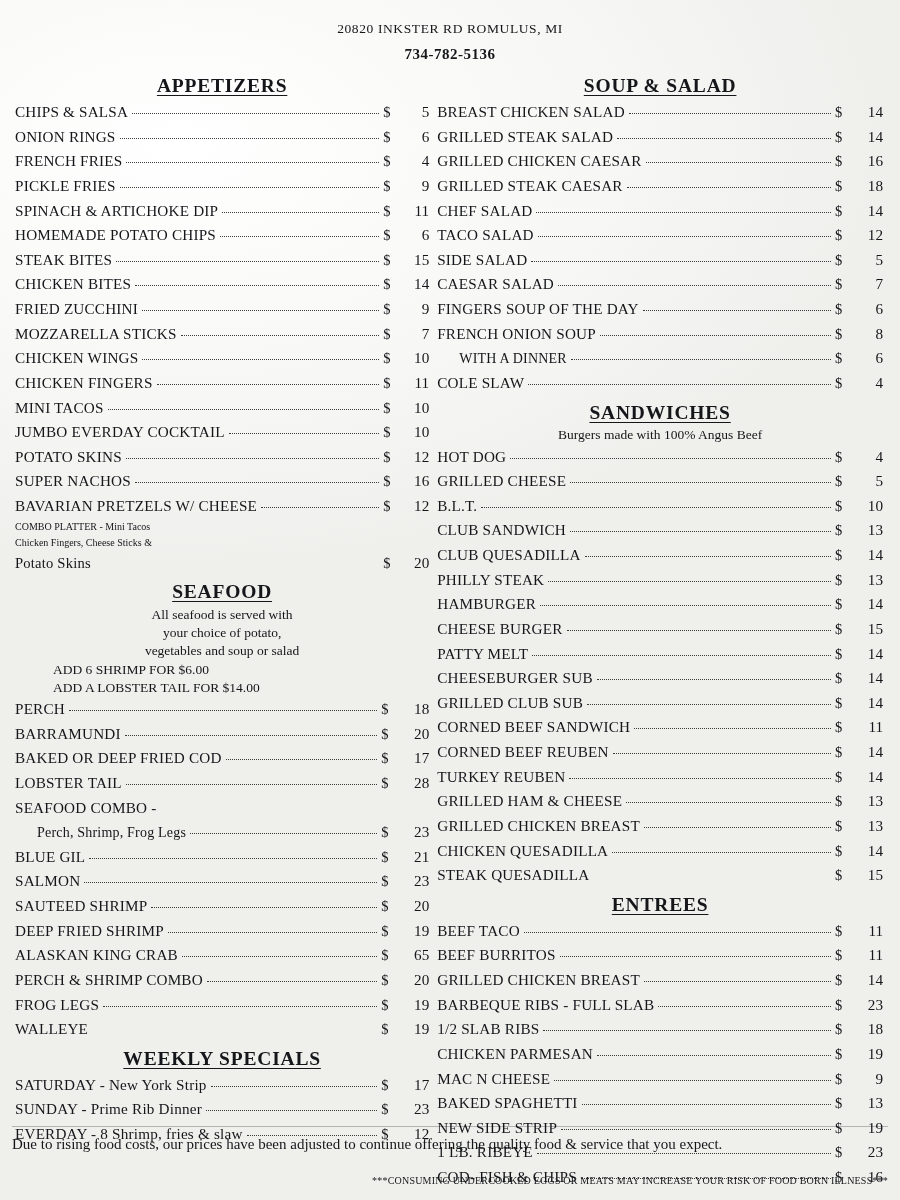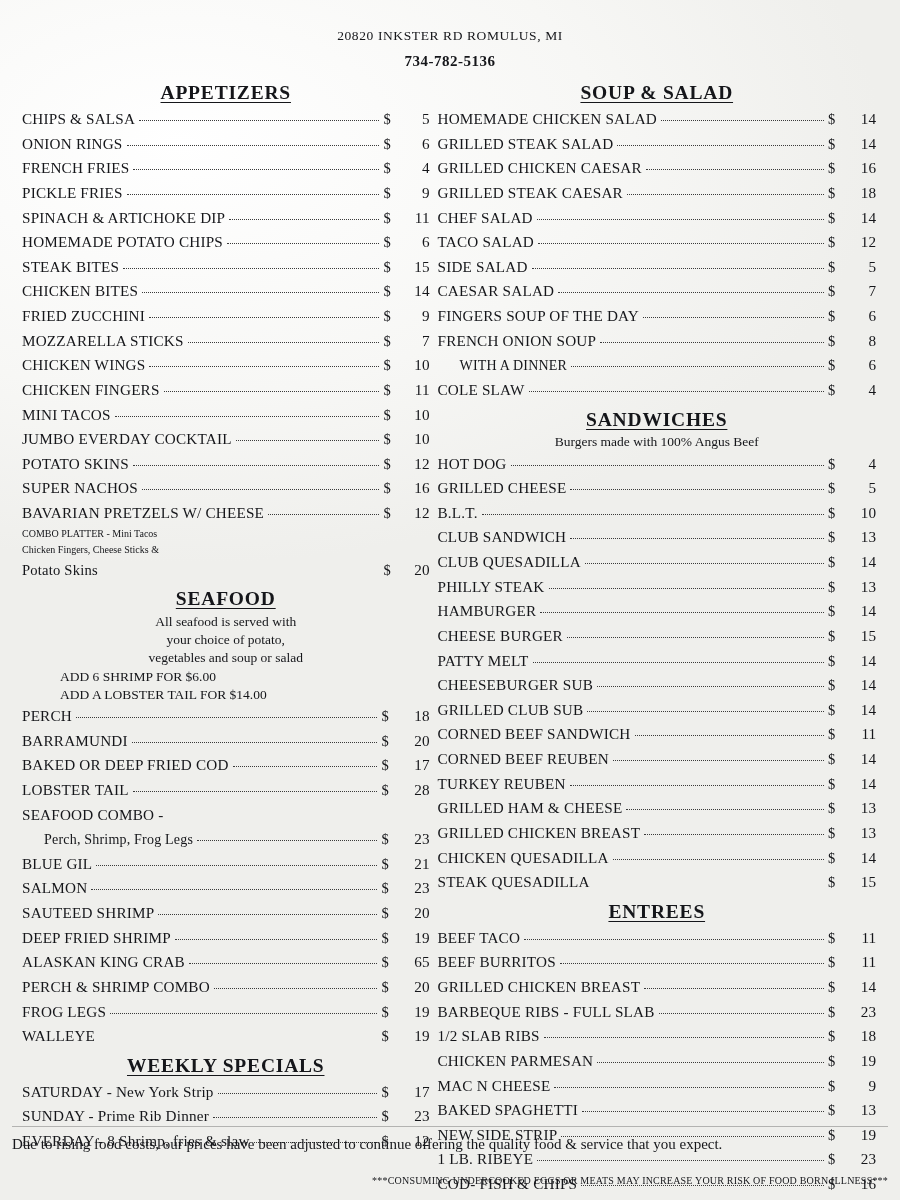--- a/index.html
+++ b/index.html
@@ -15,21 +15,21 @@
     position: relative;
     overflow: hidden;
     background:
       radial-gradient(ellipse 700px 420px at 20% 12%, #ffffff 0%, #f7f7f5 60%, #efefec 100%),
       radial-gradient(ellipse 600px 500px at 85% 80%, #fbfbf9 0%, #f1f1ee 70%, #e9e9e5 100%),
       linear-gradient(160deg, #fdfdfc 0%, #f4f4f1 45%, #ecece8 100%);
   }
   .page {
     position: absolute;
     inset: 0;
-    padding: 14px;
+    padding: 7px;
   }
   .head {
     text-align: center;
     padding-top: 14px;
   }
   .addr {
     font-size: 13.5px;
     letter-spacing: 0.6px;
     font-family: "Liberation Serif", serif;
   }
@@ -389,21 +389,21 @@
           </li>
       </ul>
 
     </div>
 
     <div class="col-right">
 
       <div class="sect-title">SOUP &amp; SALAD</div>
       <ul class="items">
         <li class="item">
-            <span class="nm">HOMEMADE CHICKEN SALAD</span>
+            <span class="nm">BREAST CHICKEN SALAD</span>
             <span class="dots"></span>
             <span class="cur">$</span>
             <span class="pr">14</span>
           </li>
         <li class="item">
             <span class="nm">GRILLED STEAK SALAD</span>
             <span class="dots"></span>
             <span class="cur">$</span>
             <span class="pr">14</span>
           </li>

